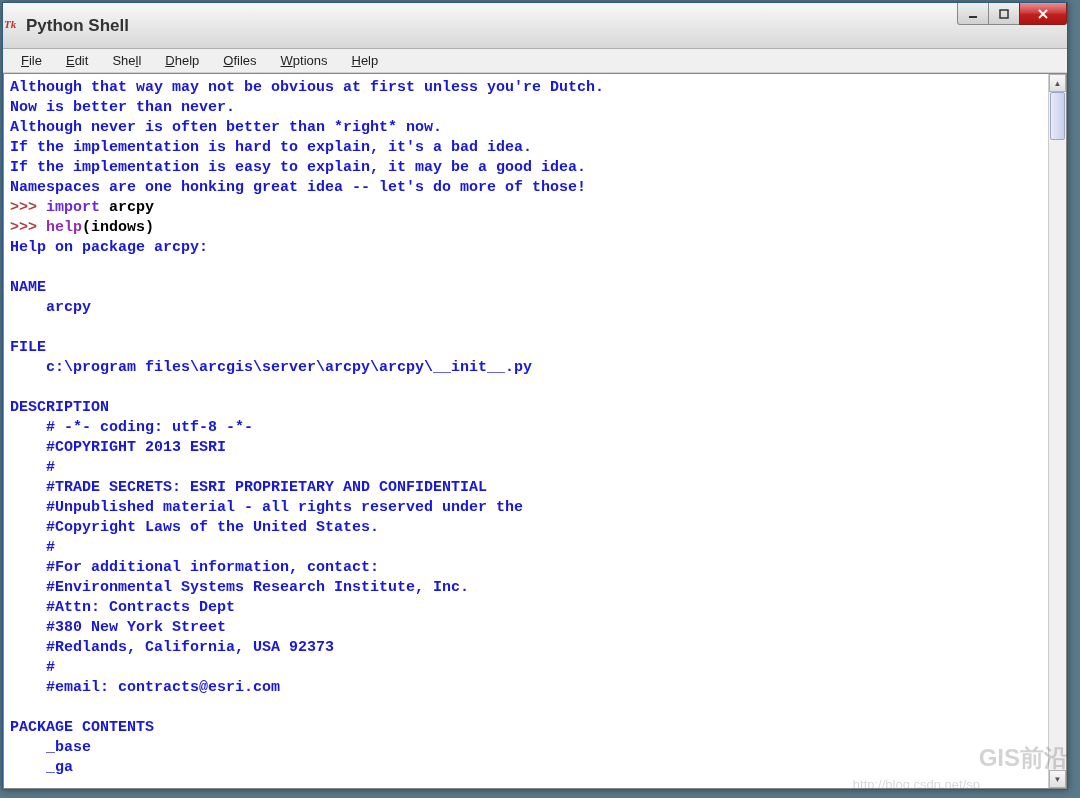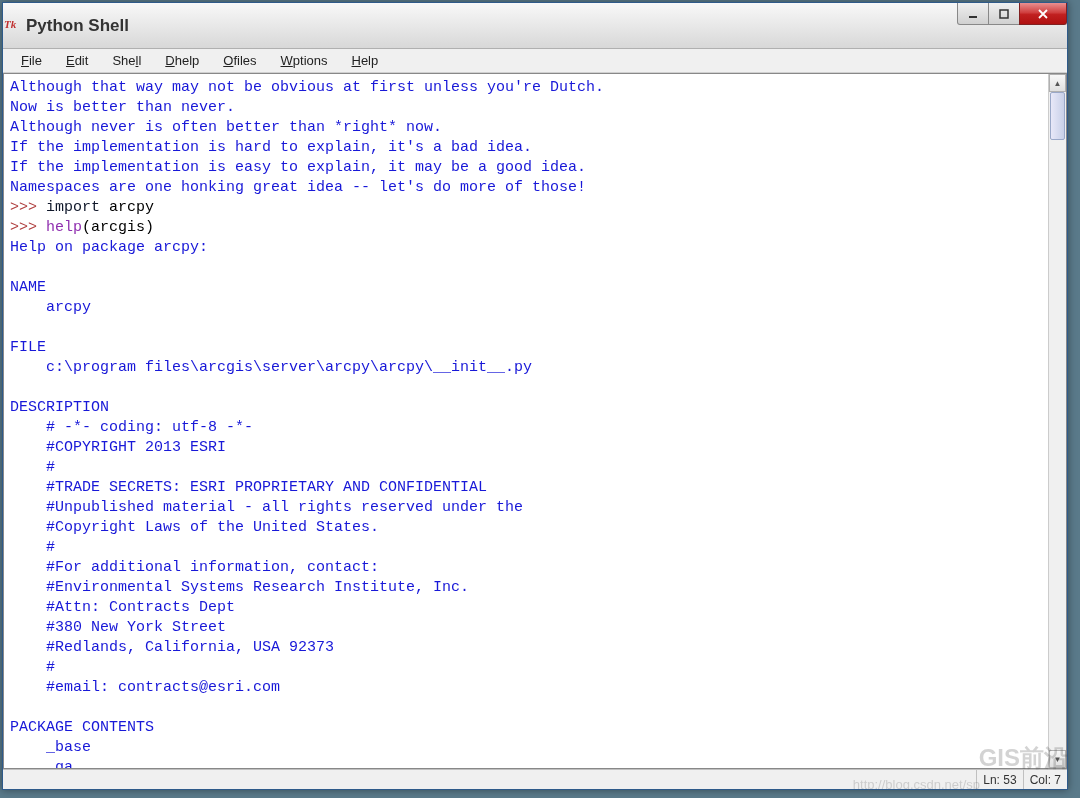--- a/index.html
+++ b/index.html
@@ -101,20 +101,21 @@
     .content {
       flex: 1;
       background: #fff;
       padding: 4px 6px;
       font-family: "Courier New", monospace;
       font-size: 15px;
       line-height: 20px;
       white-space: pre;
       overflow: hidden;
       color: #1818d8;
+      font-weight: bold;
     }
     .scrollbar {
       width: 18px;
       background: #f0f0f0;
       border-left: 1px solid #ccc;
       display: flex;
       flex-direction: column;
     }
     .scroll-arrow {
       height: 18px;
@@ -148,21 +149,21 @@
       color: #333;
     }
     .status-cell {
       border-left: 1px solid #c0c0c0;
       padding: 0 6px;
       height: 100%;
       display: flex;
       align-items: center;
     }
     .prompt { color: #b04040; }
-    .kw-orange { color: #0f172a; }
+    .kw-orange { color: #6d28d9; }
     .kw-purple { color: #9030b0; }
     .txt-black { color: #000; }
     .watermark {
       position: absolute;
       right: 12px;
       bottom: 24px;
       font-size: 24px;
       color: rgba(80,80,80,0.25);
       font-weight: bold;
       pointer-events: none;
@@ -214,21 +215,21 @@
   </div>
 
   <div class="content-wrap">
     <div class="content" id="shell">Although that way may not be obvious at first unless you're Dutch.
 Now is better than never.
 Although never is often better than *right* now.
 If the implementation is hard to explain, it's a bad idea.
 If the implementation is easy to explain, it may be a good idea.
 Namespaces are one honking great idea -- let's do more of those!
 <span class="prompt">&gt;&gt;&gt; </span><span class="kw-orange">import</span><span class="txt-black"> arcpy</span>
-<span class="prompt">&gt;&gt;&gt; </span><span class="kw-purple">help</span><span class="txt-black">(arcgis)</span>
+<span class="prompt">&gt;&gt;&gt; </span><span class="kw-purple">help</span><span class="txt-black">(indows)</span>
 Help on package arcpy:
 
 NAME
     arcpy
 
 FILE
     c:\program files\arcgis\server\arcpy\arcpy\__init__.py
 
 DESCRIPTION
     # -*- coding: utf-8 -*-
@@ -252,20 +253,16 @@
 </div>
     <div class="scrollbar">
       <div class="scroll-arrow">▲</div>
       <div class="scroll-track">
         <div class="scroll-thumb"></div>
       </div>
       <div class="scroll-arrow">▼</div>
     </div>
   </div>
 
-  <div class="statusbar">
-    <div class="status-cell">Ln: 53</div>
-    <div class="status-cell">Col: 7</div>
-  </div>
 </div>
 
 <div class="watermark">GIS前沿</div>
 <div class="watermark2">http://blog.csdn.net/sp</div>
 
 </body></html>

